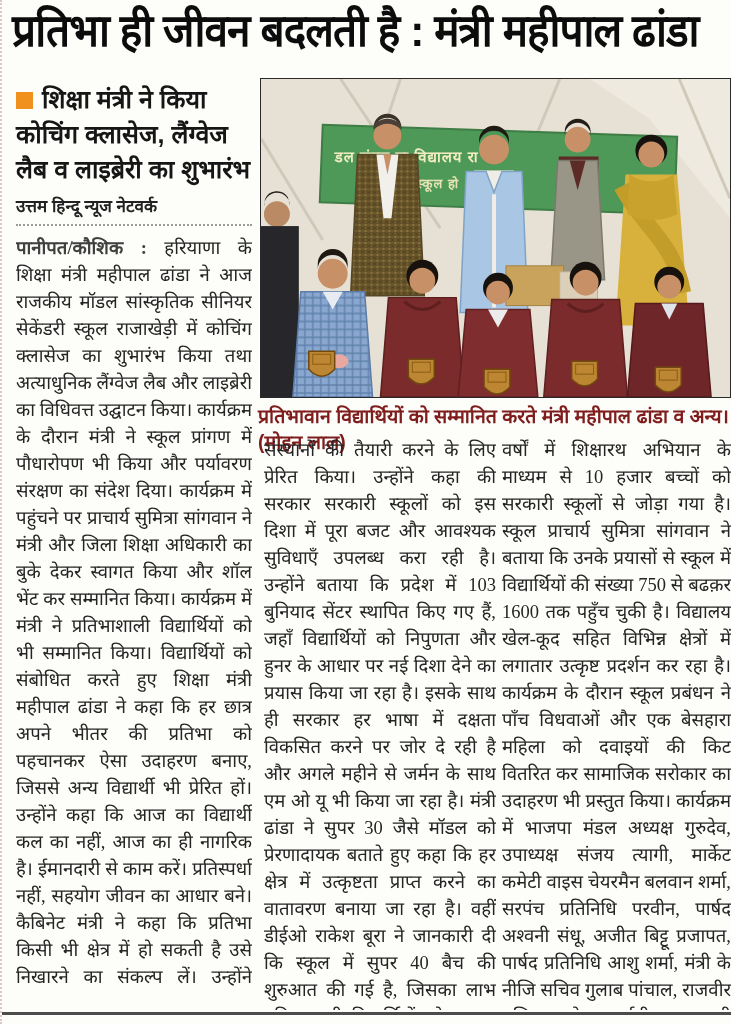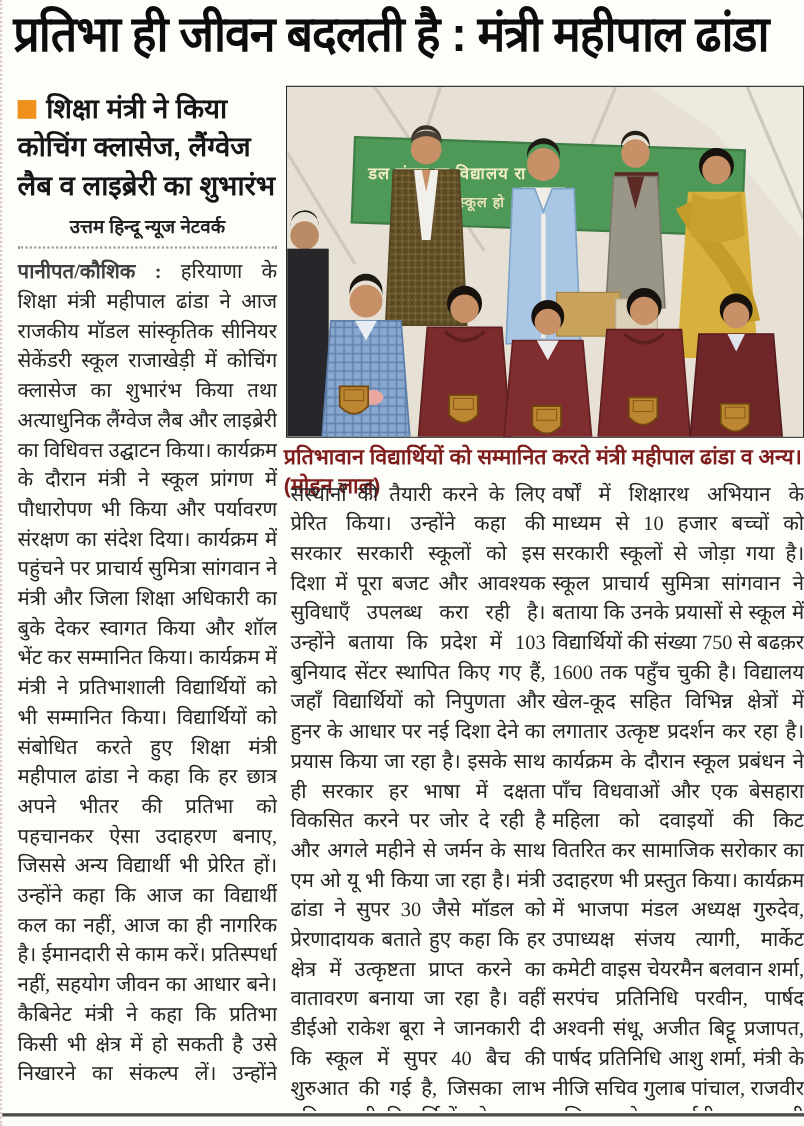--- a/index.html
+++ b/index.html
@@ -22,21 +22,21 @@
   .subhead-row { position:relative; padding-left:0; }
   .bullet {
     display:inline-block; width:17px; height:17px; background:#f0901d;
     margin-right:9px; vertical-align:baseline; position:relative; top:1px;
   }
   .subhead {
     font-family:"Liberation Sans","DejaVu Sans",sans-serif;
     font-weight:700; font-size:25px; line-height:35px; color:#161616;
   }
   .byline {
-    margin-top:7px; text-align:center;
+    margin-top:7px; text-align:left;
     font-family:"Liberation Sans","DejaVu Sans",sans-serif;
     font-weight:700; font-size:17px; color:#222;
   }
   .dotline { margin-top:7px; border-top:2px dotted #9a9a9a; }
   .bodytext {
     text-align:justify; font-size:18.5px; line-height:27px; color:#242424;
     overflow:hidden;
   }
   .col1 { margin-top:9px; height:756px; }
   .lead { font-weight:700; color:#404040; }

